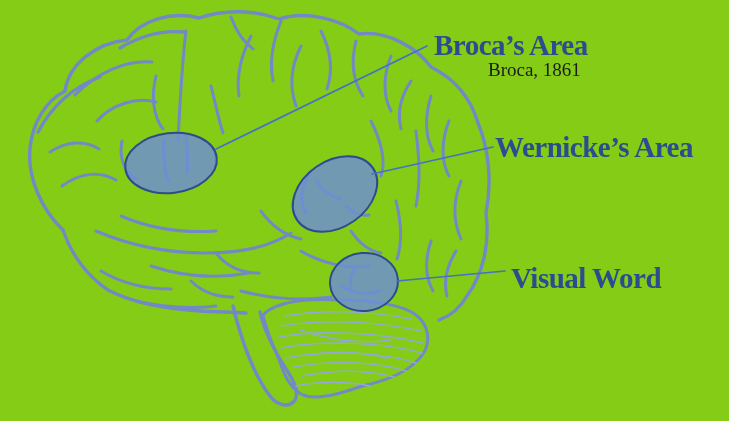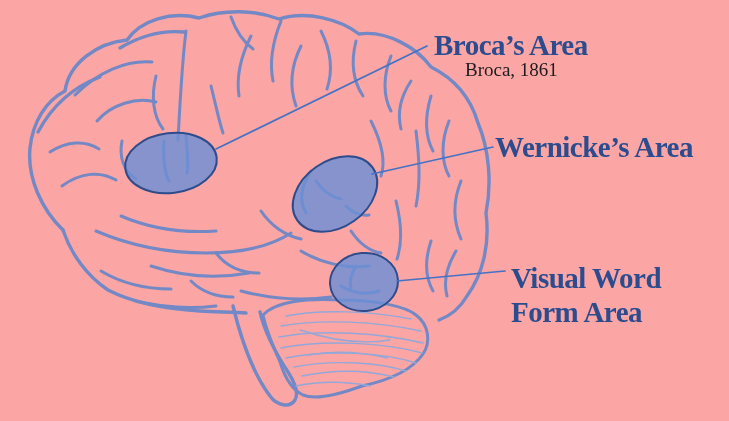--- a/index.html
+++ b/index.html
@@ -1,20 +1,20 @@
 <!DOCTYPE html>
 <html><head>
 <meta charset="utf-8">
 <style>
   html, body { margin: 0; padding: 0; background: #ffffff; }
   .stage {
     position: relative;
     width: 729px;
     height: 421px;
-    background: #fca5a5;
+    background: #84cc16;
     overflow: hidden;
     font-family: "Liberation Serif", serif;
   }
   .brain-svg { position: absolute; left: 0; top: 0; }
   .label-heading {
     position: absolute;
     font-family: "Liberation Serif", serif;
     font-weight: bold;
     font-size: 29px;
     letter-spacing: -0.5px;
@@ -24,21 +24,21 @@
   }
   .label-heading.two-line { white-space: normal; line-height: 34px; }
   .label-caption {
     position: absolute;
     font-family: "Liberation Serif", serif;
     font-size: 19px;
     color: #1c1c1c;
     white-space: nowrap;
   }
   .pos-broca-heading    { left: 434px; top: 29px;  }
-  .pos-broca-caption    { left: 465px; top: 59px;  }
+  .pos-broca-caption    { left: 488px; top: 59px;  }
   .pos-wernicke-heading { left: 495px; top: 131px; }
   .pos-wernicke-caption { left: 526px; top: 181px; }
   .pos-vwfa-heading     { left: 511px; top: 236px; margin-top: 25px; }
   .pos-vwfa-caption     { left: 545px; top: 328px; }
 </style>
 </head>
 <body>
 
 <div class="stage">
 
@@ -125,16 +125,15 @@
     </g>
   </svg>
 
   <div class="label-heading pos-broca-heading">Broca’s Area</div>
   <div class="label-caption pos-broca-caption">Broca, 1861</div>
 
   <div class="label-heading pos-wernicke-heading">Wernicke’s Area</div>
 
   <div class="label-heading two-line pos-vwfa-heading">
     <div>Visual Word</div>
-    <div>Form Area</div>
   </div>
 
 </div>
 
 </body></html>

